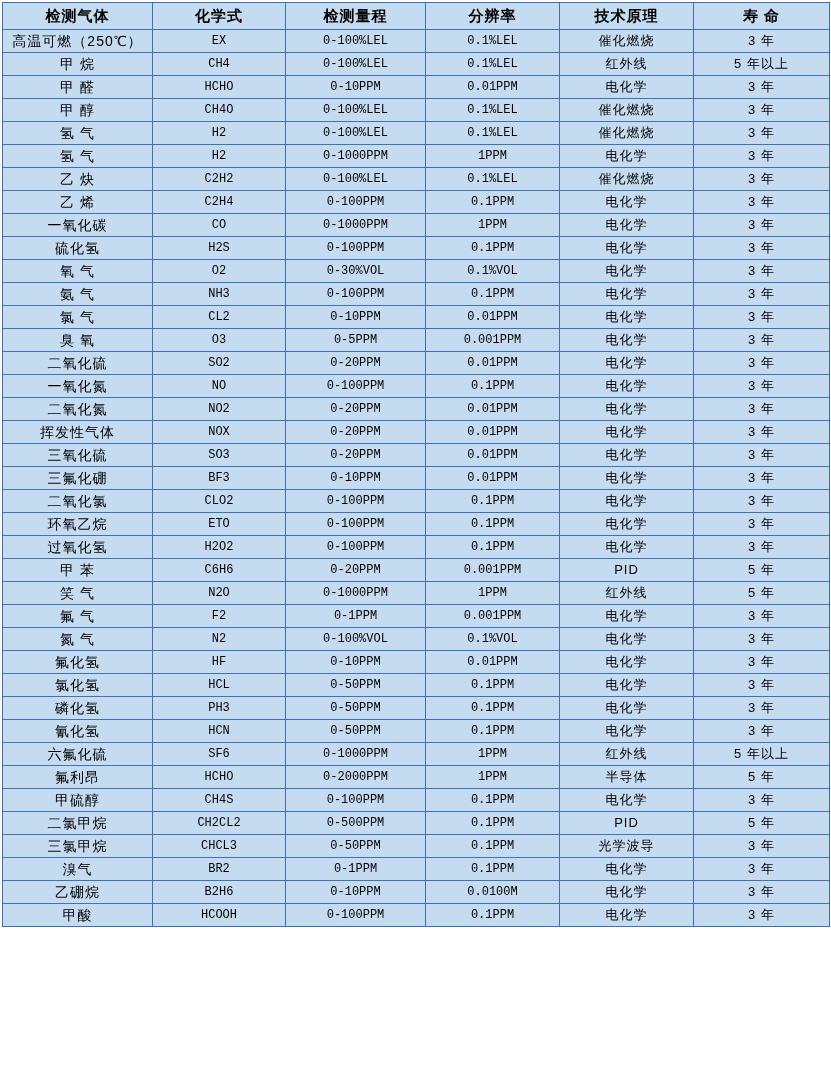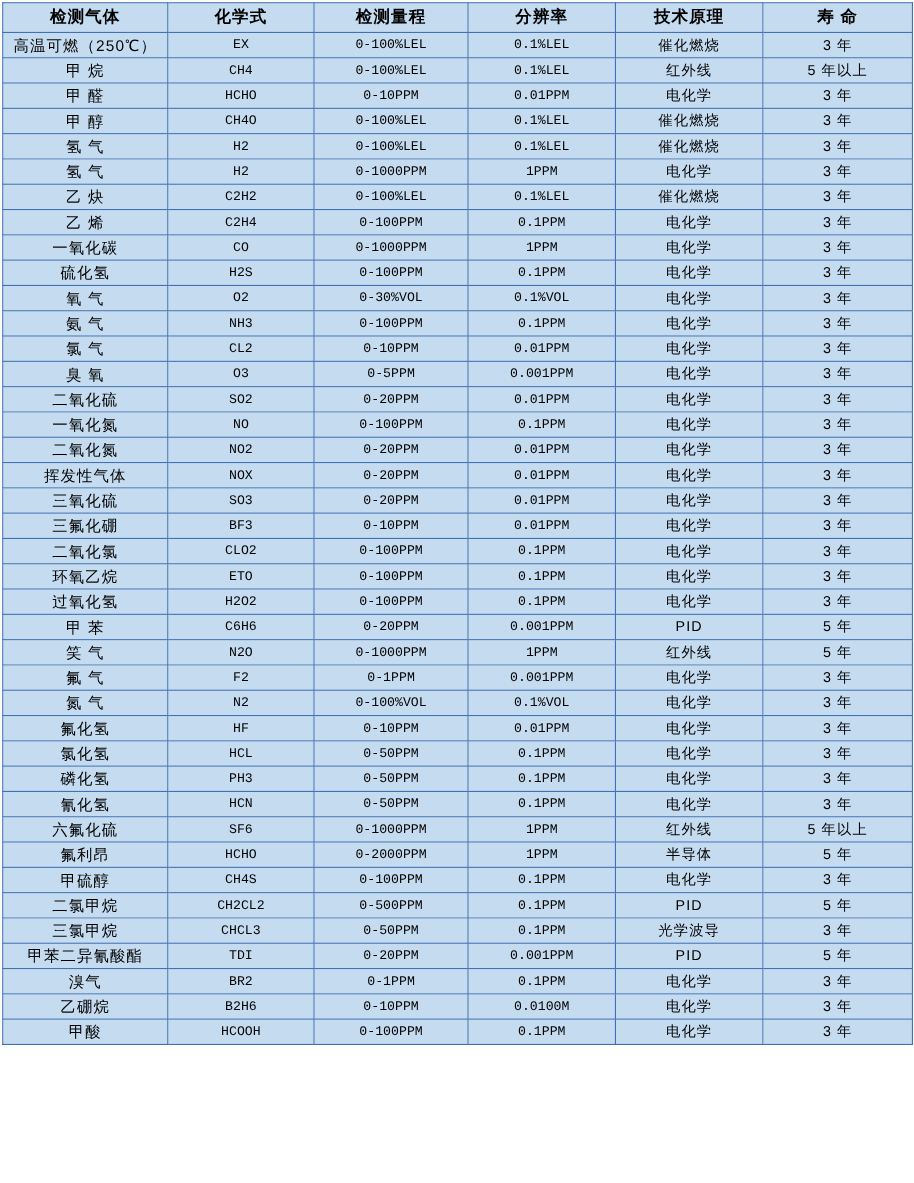--- a/index.html
+++ b/index.html
@@ -375,28 +375,20 @@
         </tr>
         <tr>
           <td class="name">三氯甲烷</td>
           <td class="formula">CHCL3</td>
           <td class="range">0-50PPM</td>
           <td class="res">0.1PPM</td>
           <td class="tech">光学波导</td>
           <td class="life">3 年</td>
         </tr>
         <tr>
-          <td class="name">甲苯二异氰酸酯</td>
-          <td class="formula">TDI</td>
-          <td class="range">0-20PPM</td>
-          <td class="res">0.001PPM</td>
-          <td class="tech">PID</td>
-          <td class="life">5 年</td>
-        </tr>
-        <tr>
           <td class="name">溴气</td>
           <td class="formula">BR2</td>
           <td class="range">0-1PPM</td>
           <td class="res">0.1PPM</td>
           <td class="tech">电化学</td>
           <td class="life">3 年</td>
         </tr>
         <tr>
           <td class="name">乙硼烷</td>
           <td class="formula">B2H6</td>

